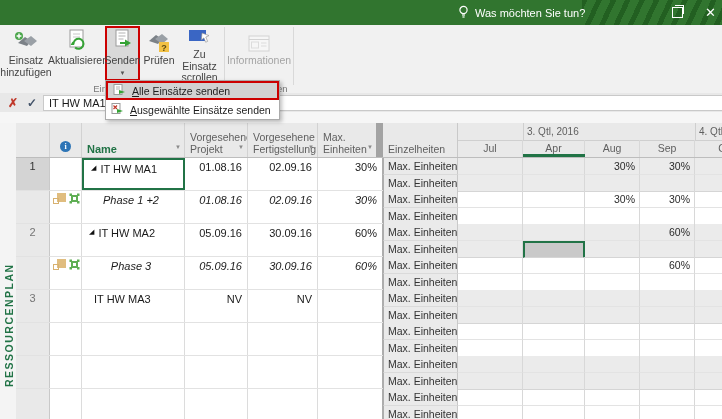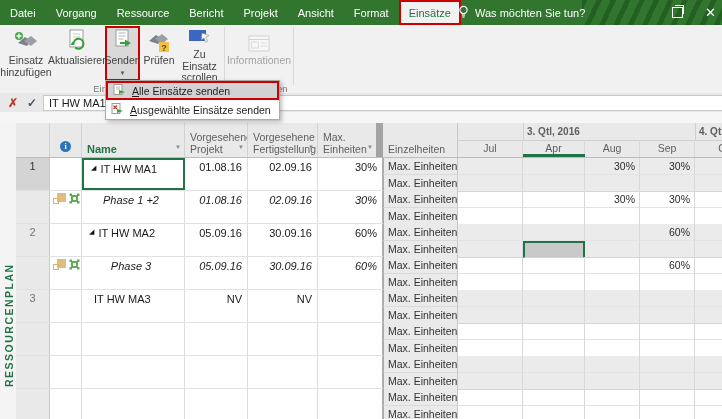--- a/index.html
+++ b/index.html
@@ -41,21 +41,21 @@
 
   .gapstrip{position:absolute;left:0;top:112px;width:722px;height:11px;background:#f6f6f6;}
 
   
   .thead{position:absolute;left:0;top:123px;width:722px;height:35px;background:#e9e9e9;border-bottom:1px solid #bdbdbd;box-sizing:border-box;}
   .hcell{position:absolute;top:0;height:34px;box-sizing:border-box;border-right:1px solid #d2d2d2;
          display:flex;flex-direction:column;justify-content:flex-end;padding:0 0 2px 5px;
          font-size:10.5px;color:#5f5f5f;line-height:12px;overflow:hidden;white-space:nowrap;}
   .hname{color:#217346;font-weight:bold;font-size:11px;}
   .harrow{position:absolute;right:3px;bottom:4px;font-size:6px;color:#8a8a8a;}
-  .qrow{position:absolute;top:0;height:17px;font-size:10px;color:#5f5f5f;line-height:17px;white-space:nowrap;font-weight:bold;}
+  .qrow{position:absolute;top:0;height:17px;font-size:10px;color:#5f5f5f;line-height:17px;white-space:nowrap;}
   .mcell{position:absolute;top:17px;height:17px;font-size:10.5px;color:#5f5f5f;text-align:center;line-height:17px;
          border-right:1px solid #d8d8d8;box-sizing:border-box;overflow:hidden;}
   .qsep{position:absolute;top:0;height:17px;width:1px;background:#cfcfcf;}
   .tierline{position:absolute;top:17px;left:458px;width:264px;height:1px;background:#cfcfcf;}
   .jul-underline{position:absolute;top:31px;left:523px;width:62px;height:3px;background:#217346;}
   .info-h{width:11px;height:11px;border-radius:50%;background:#2e75b6;color:#fff;font-size:8px;font-weight:bold;
           font-family:"Liberation Serif",serif;display:flex;align-items:center;justify-content:center;margin:0 auto 3px auto;}
 
   
   .sidebar{position:absolute;left:0;top:123px;width:16px;height:296px;background:#f4f4f4;}
@@ -88,30 +88,20 @@
   .dditem.hot{background:#d2d2d2;border:2px solid #cc0000;}
   .ddicon{flex:0 0 14px;display:flex;align-items:center;justify-content:center;}
 </style>
 </head>
 <body>
 
 <div class="app">
 
   <div class="titlebar">
     <div class="deco"></div>
-    <div class="tabs">
-      <div class="tab">Datei</div>
-      <div class="tab">Vorgang</div>
-      <div class="tab">Ressource</div>
-      <div class="tab">Bericht</div>
-      <div class="tab">Projekt</div>
-      <div class="tab">Ansicht</div>
-      <div class="tab">Format</div>
-      <div class="tab active">Einsätze</div>
-    </div>
     <div class="tellme">
       <span>
         <svg width="11" height="14" viewBox="0 0 11 14">
             <circle cx="5.5" cy="5" r="3.6" fill="none" stroke="#fff" stroke-width="1.2"></circle>
             <line x1="4" y1="10" x2="7" y2="10" stroke="#fff" stroke-width="1.2"></line>
             <line x1="4.4" y1="12" x2="6.6" y2="12" stroke="#fff" stroke-width="1.2"></line>
           </svg>
       </span>
       <span>Was möchten Sie tun?</span>
     </div>

